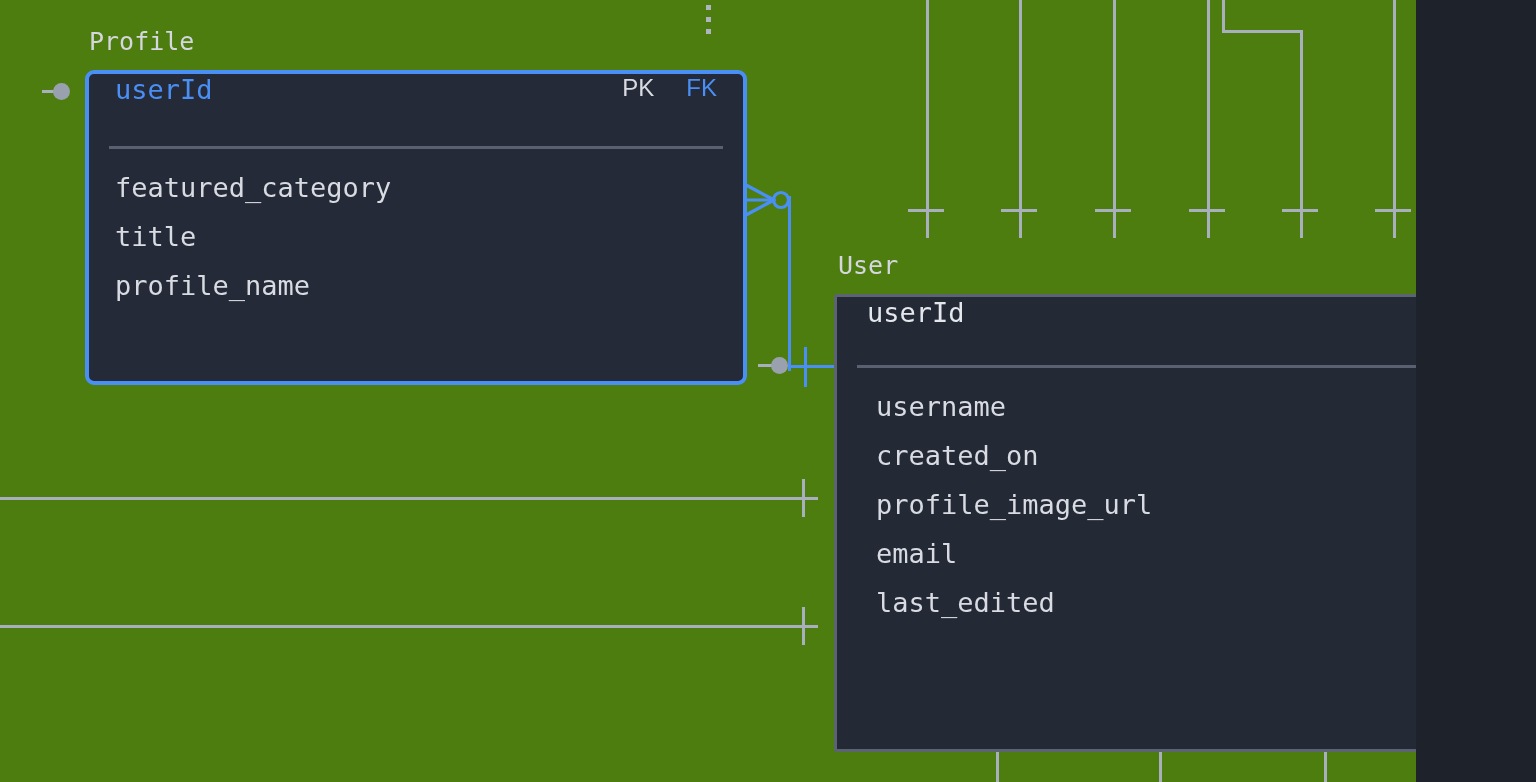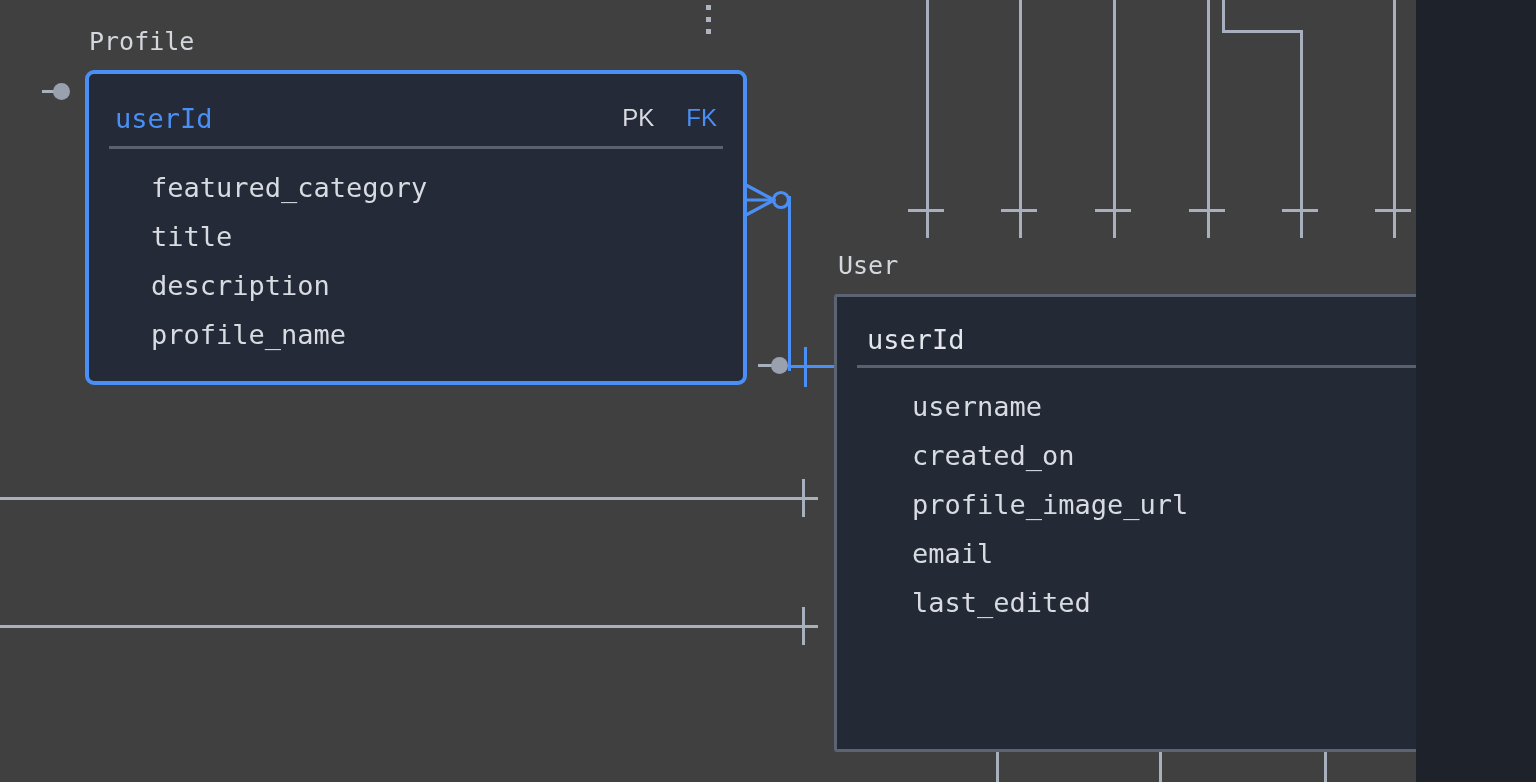--- a/index.html
+++ b/index.html
@@ -5,21 +5,21 @@
 <style>
   html, body {
     margin: 0;
     padding: 0;
     background: #1e222a;
   }
   #canvas {
     position: relative;
     width: 1416px;
     height: 782px;
-    background: #404040;
+    background: #4d7c0f;
     overflow: hidden;
     font-family: "DejaVu Sans Mono", monospace;
   }
 
   
   .edge-h {
     position: absolute;
     height: 3px;
     background: #a8afbd;
   }
@@ -73,22 +73,21 @@
     background: #242a37;
   }
   .er-table.plain {
     border: 3px solid #5c6474;
     border-radius: 3px;
     background: #242936;
   }
 
   .pk-row {
     display: flex;
-    align-items: center;
-    padding: 16px 26px 0 26px;
+    padding: 0 26px 0 26px;
     box-sizing: border-box;
     white-space: nowrap;
   }
   .pk-name {
     font-family: "DejaVu Sans Mono", monospace;
     font-size: 27px;
     flex: 1 1 auto;
   }
   .pk-name.accent { color: #4a8ff5; }
   .pk-name.plainname { color: #e4e7ec; }
@@ -104,21 +103,20 @@
 
   .divider {
     height: 3px;
     background: #5a6070;
     margin: 0 20px;
   }
 
   .field-list {
     padding: 14px 26px 0 26px;
     box-sizing: border-box;
-    margin-left: 36px;
   }
   .field-row {
     font-family: "DejaVu Sans Mono", monospace;
     font-size: 27px;
     color: #d8dbe1;
     line-height: 49px;
     white-space: nowrap;
   }
 
   
@@ -219,21 +217,20 @@
   <div class="er-table selected" style="left:85px; top:70px; width:662px; height:315px;">
     <div class="pk-row" style="height:72px;">
       <span class="pk-name accent">userId</span>
       <span class="key-badge pk">PK</span>
       <span class="key-badge fk">FK</span>
     </div>
     <div class="divider"></div>
     <div class="field-list">
       <div class="field-row">featured_category</div>
       <div class="field-row">title</div>
-      <div class="field-row">description</div>
       <div class="field-row">profile_name</div>
     </div>
   </div>
 
   <div class="table-title" style="left:838px; top:251px;">User</div>
 
   <div class="er-table plain" style="left:834px; top:294px; width:652px; height:458px;">
     <div class="pk-row" style="height:68px; padding-left:30px; padding-right:30px;">
       <span class="pk-name plainname">userId</span>
       <span class="key-badge pk">PK</span>

